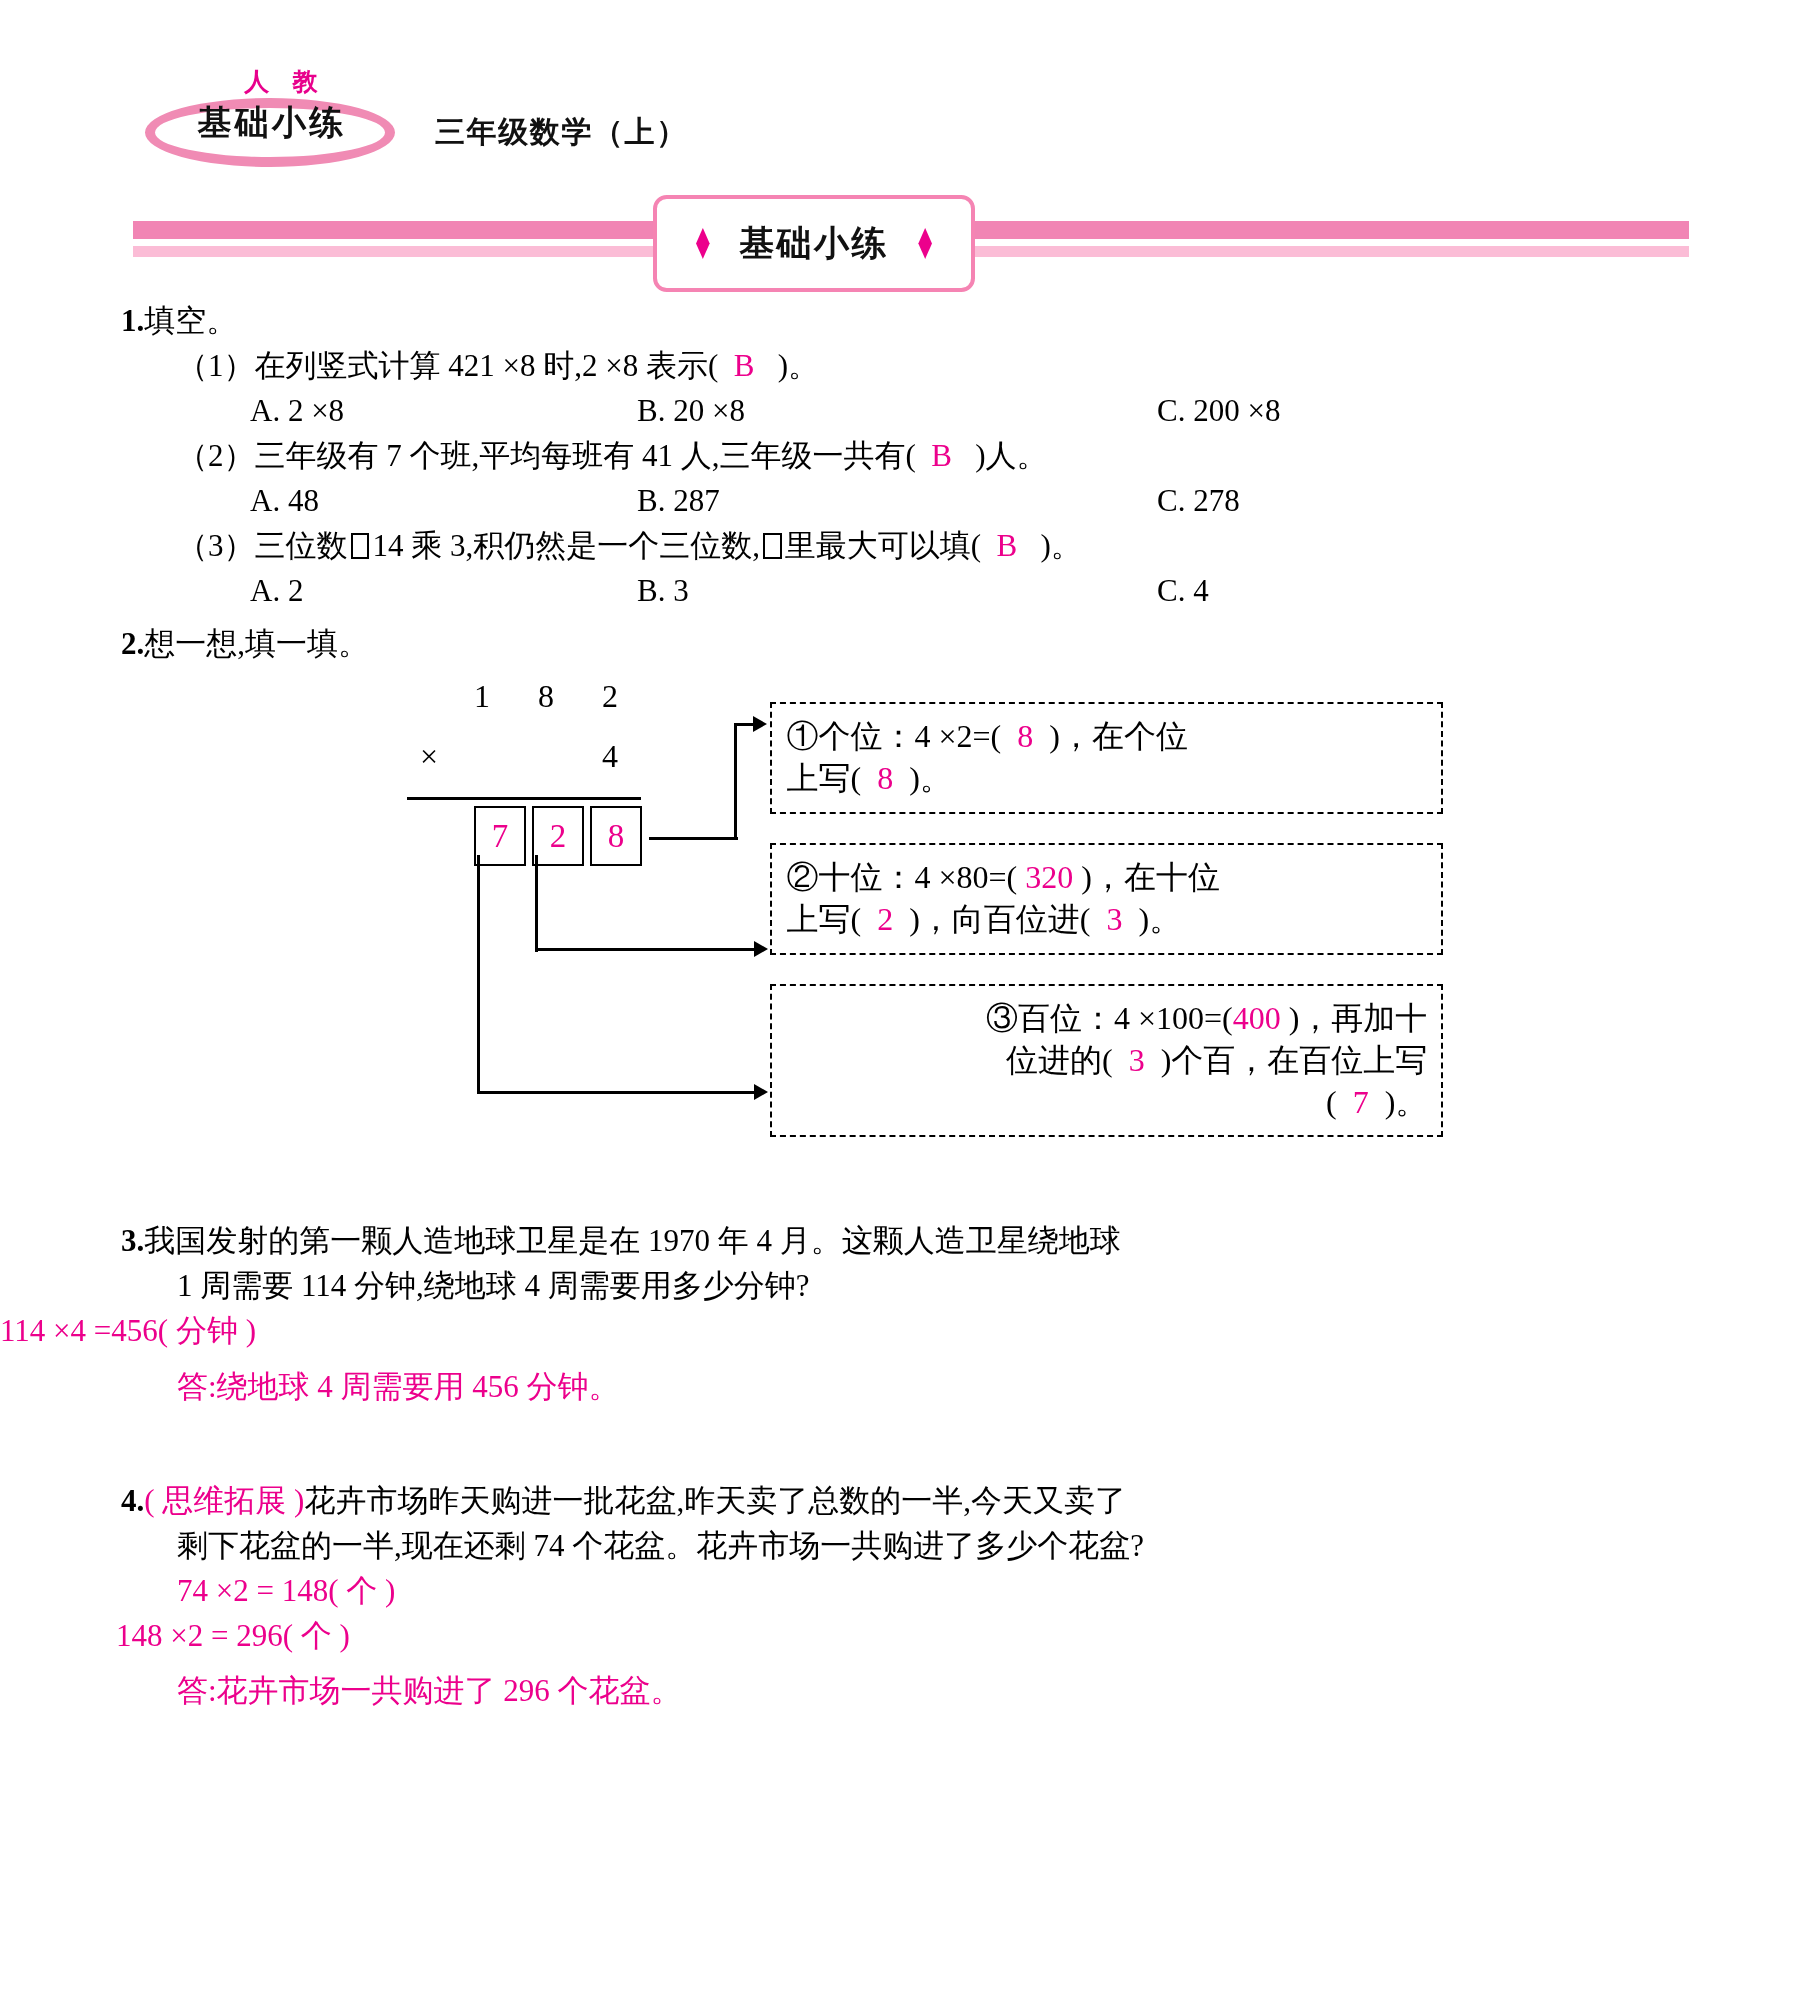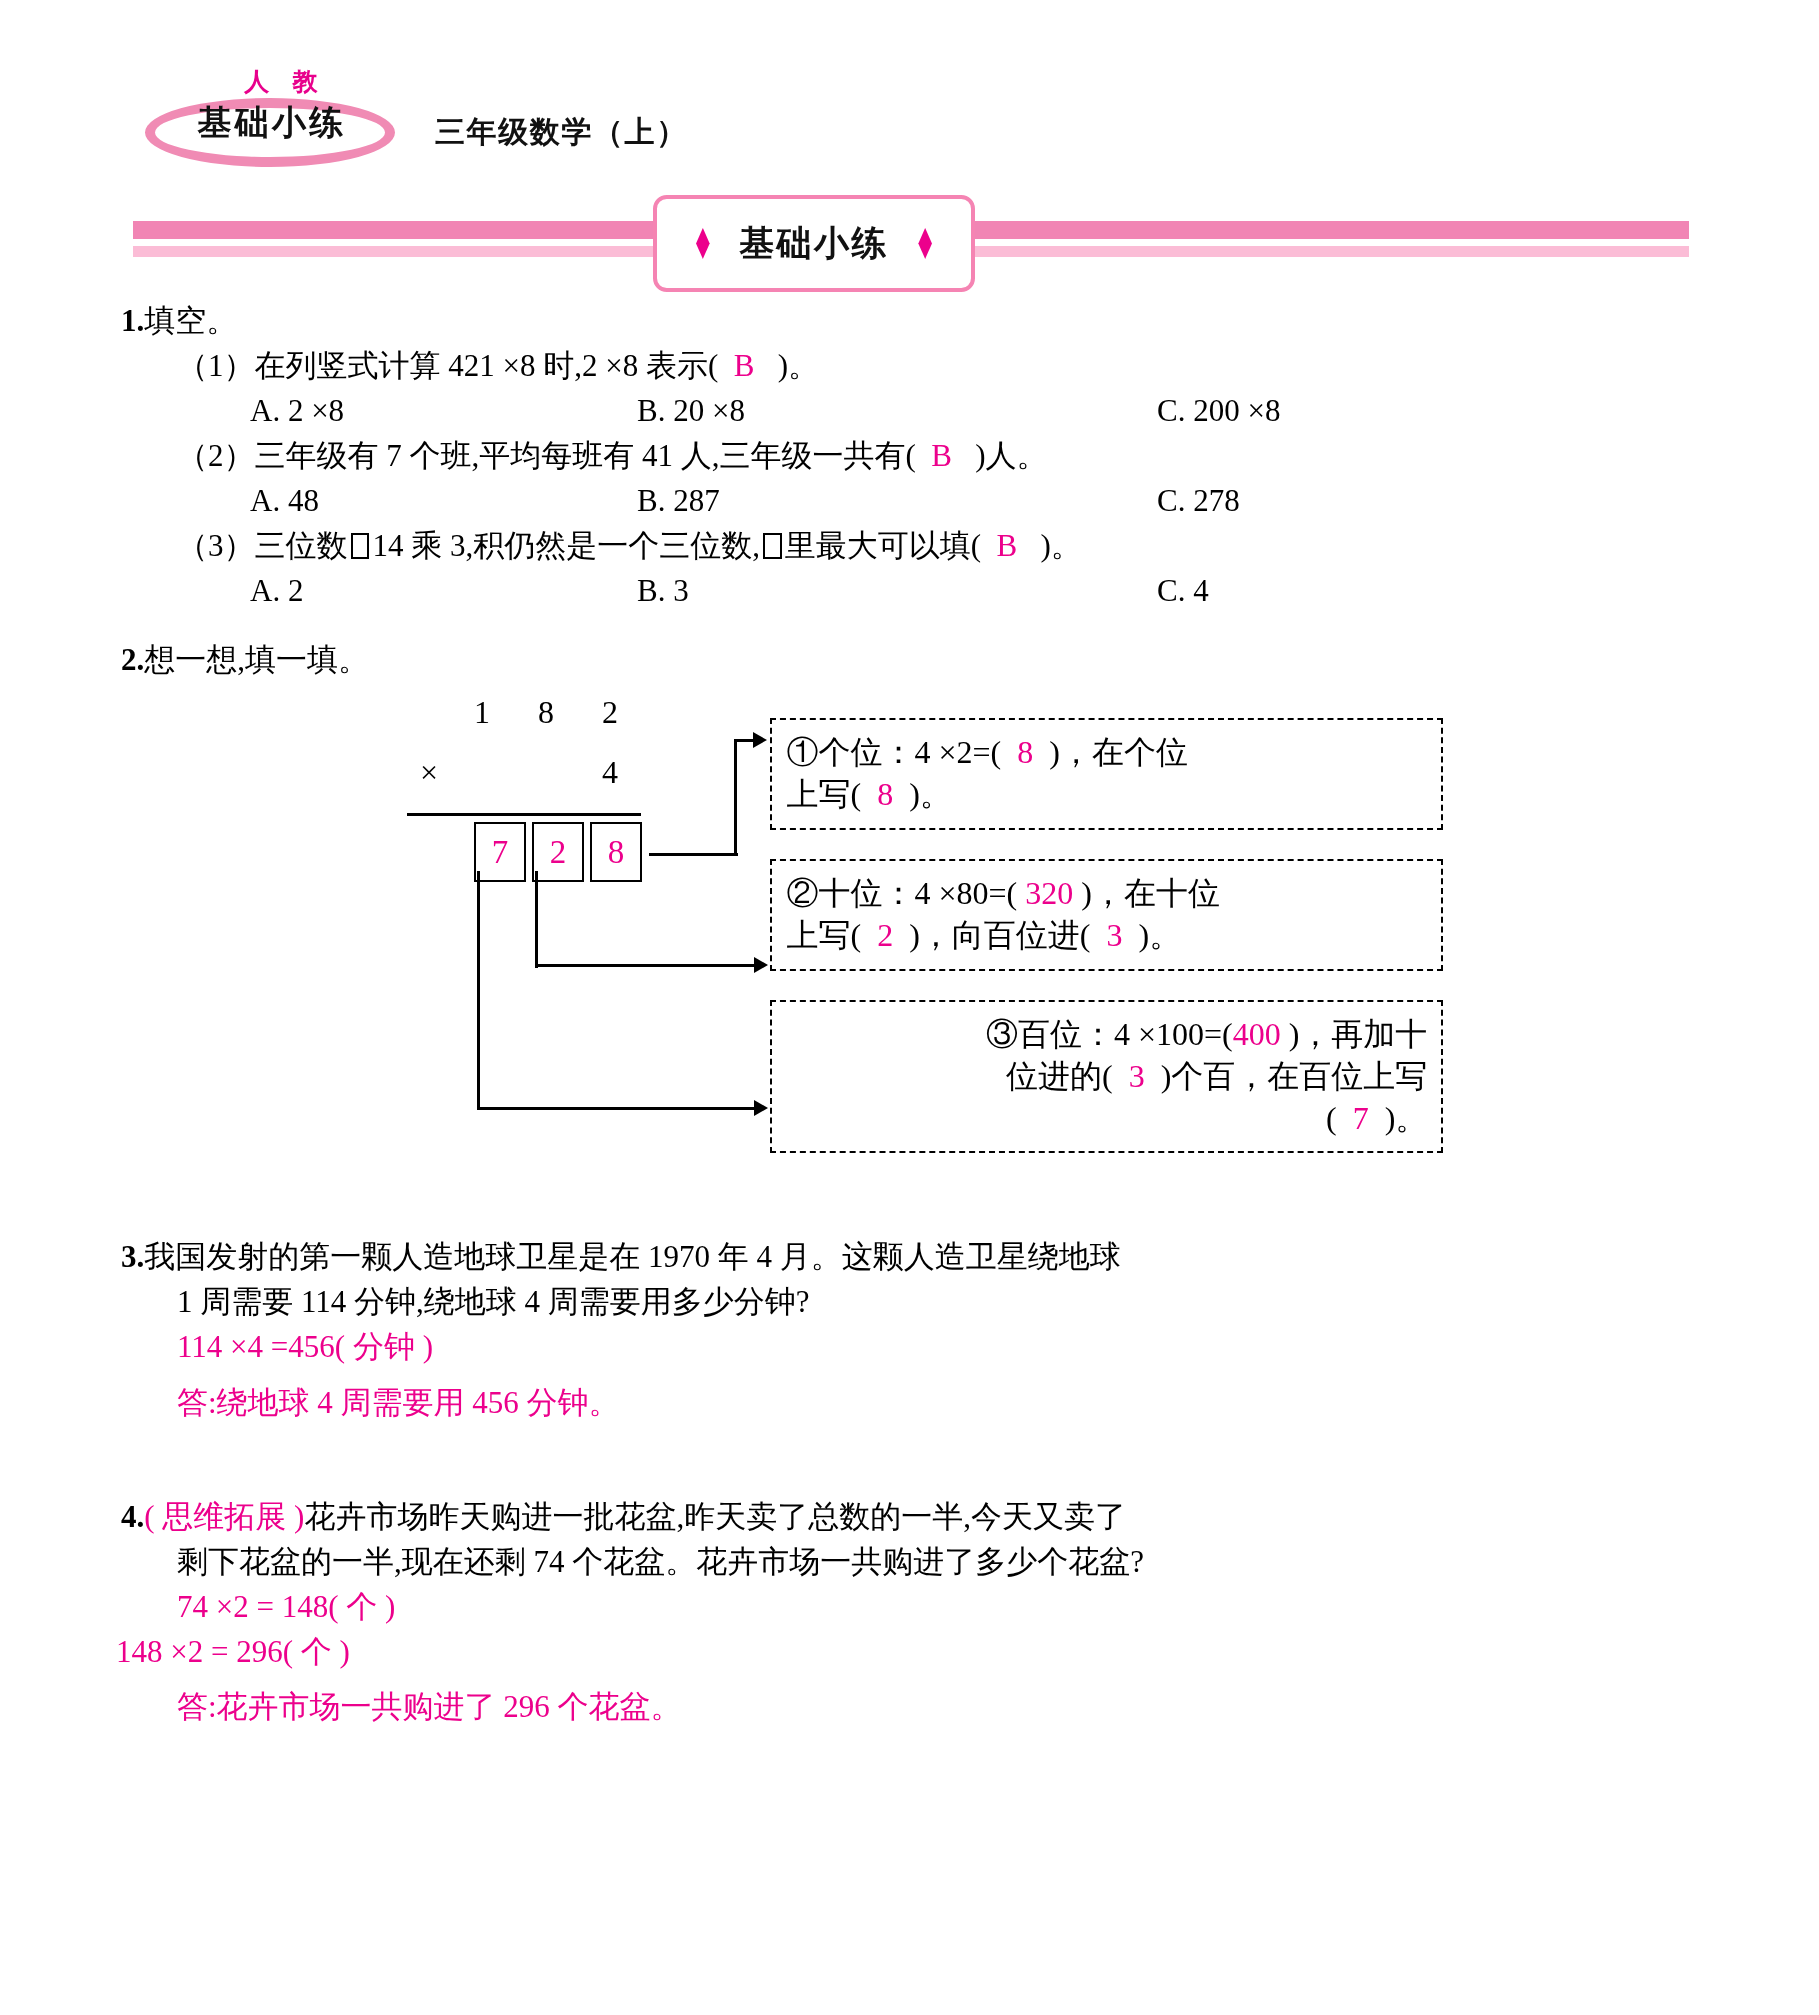--- a/index.html
+++ b/index.html
@@ -155,21 +155,21 @@
       <div class="qline" style="padding-left:177px;">
         <span>（3）</span><span>三位数</span><span class="boxsq"></span><span>14 乘 3,积仍然是一个三位数,</span><span class="boxsq"></span><span>里最大可以填(</span><span>&nbsp;&nbsp;</span><span class="ans">B</span><span>&nbsp;&nbsp;&nbsp;</span><span>)。</span>
       </div>
       <div class="optrow">
         <span class="opt" style="left:250px;">A. 2</span>
         <span class="opt" style="left:637px;">B. 3</span>
         <span class="opt" style="left:1157px;">C. 4</span>
       </div>
     </div>
 
-    <div class="q" style="margin-top:24px;">
+    <div class="q" style="margin-top:8px;">
       <div class="qline" style="padding-left:121px;">
         <span class="qnum">2.</span><span>想一想,填一填。</span>
       </div>
 
       <div class="diagram">
 
         <div class="vmult">
           <span class="digit" style="left:69px;top:0px;">1</span>
           <span class="digit" style="left:133px;top:0px;">8</span>
           <span class="digit" style="left:197px;top:0px;">2</span>
@@ -225,21 +225,21 @@
           </div>
         </div>
       </div>
     </div>
 
     <div class="q" style="margin-top:8px;">
       <div class="qline" style="padding-left:121px;">
         <span class="qnum">3.</span><span>我国发射的第一颗人造地球卫星是在 1970 年 4 月。这颗人造卫星绕地球</span>
       </div>
       <div class="qline" style="padding-left:177px;">1 周需要 114 分钟,绕地球 4 周需要用多少分钟?</div>
-      <div class="qline ans" style="padding-left:177px;">114 ×4 =456( 分钟 )</div>
+      <div class="qline ans" style="">114 ×4 =456( 分钟 )</div>
       <div class="qline ans" style="padding-left:177px;margin-top:10.5px;">答:绕地球 4 周需要用 456 分钟。</div>
     </div>
 
     <div class="q" style="margin-top:69px;">
       <div class="qline" style="padding-left:121px;">
         <span class="qnum">4.</span><span class="ans">( 思维拓展 )</span><span>花卉市场昨天购进一批花盆,昨天卖了总数的一半,今天又卖了</span>
       </div>
       <div class="qline" style="padding-left:177px;">剩下花盆的一半,现在还剩 74 个花盆。花卉市场一共购进了多少个花盆?</div>
       <div class="qline ans" style="padding-left:177px;">74 ×2 = 148( 个 )</div>
       <div class="qline ans" style="padding-left:116px;">148 ×2 = 296( 个 )</div>

